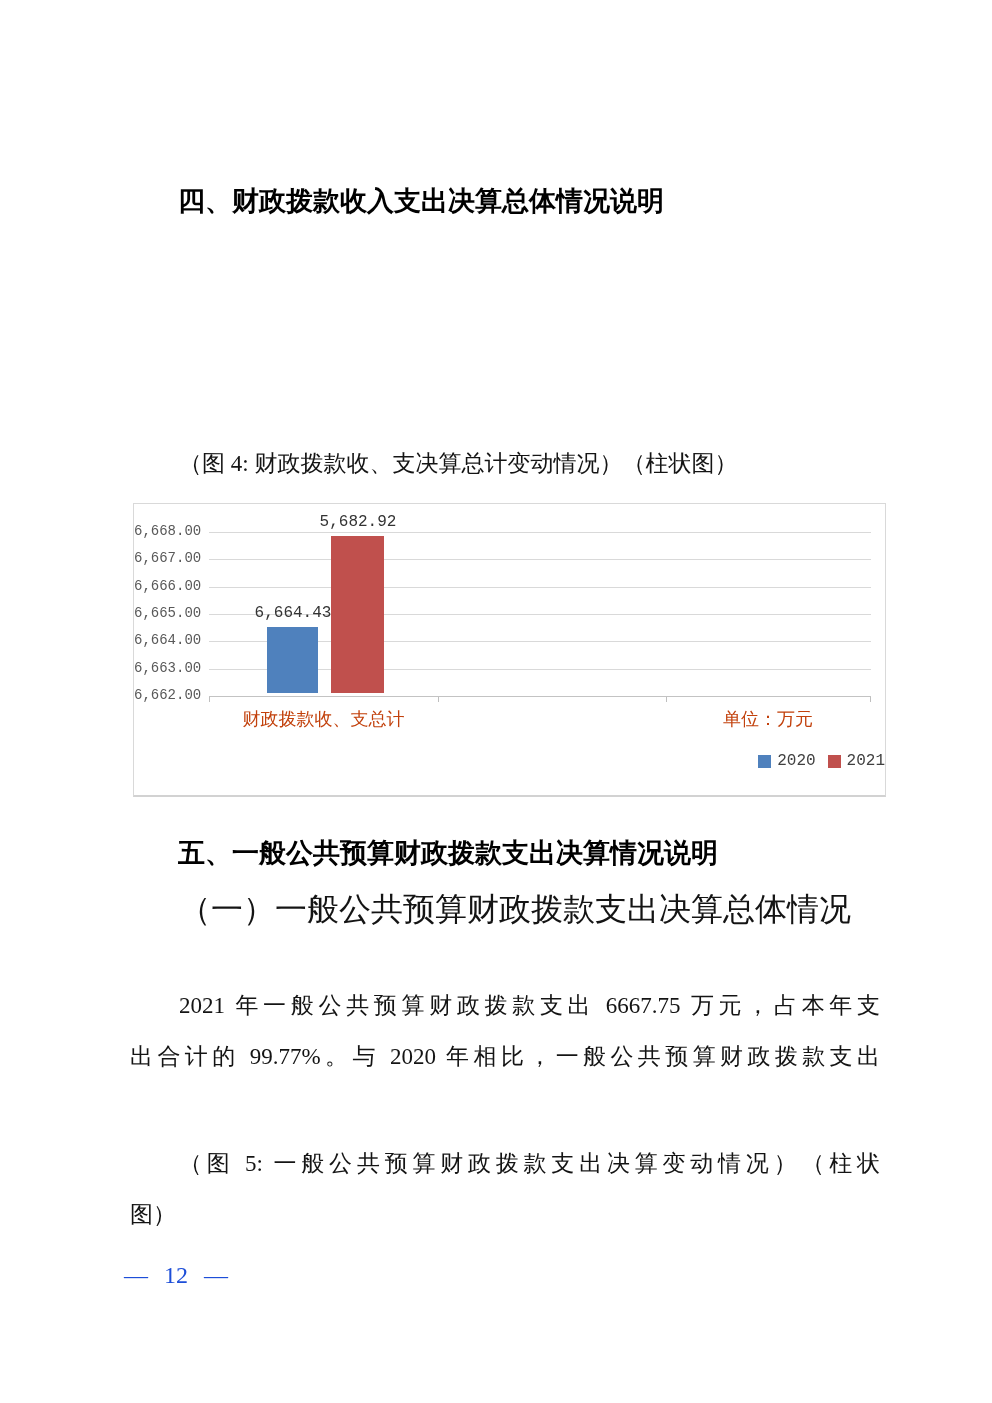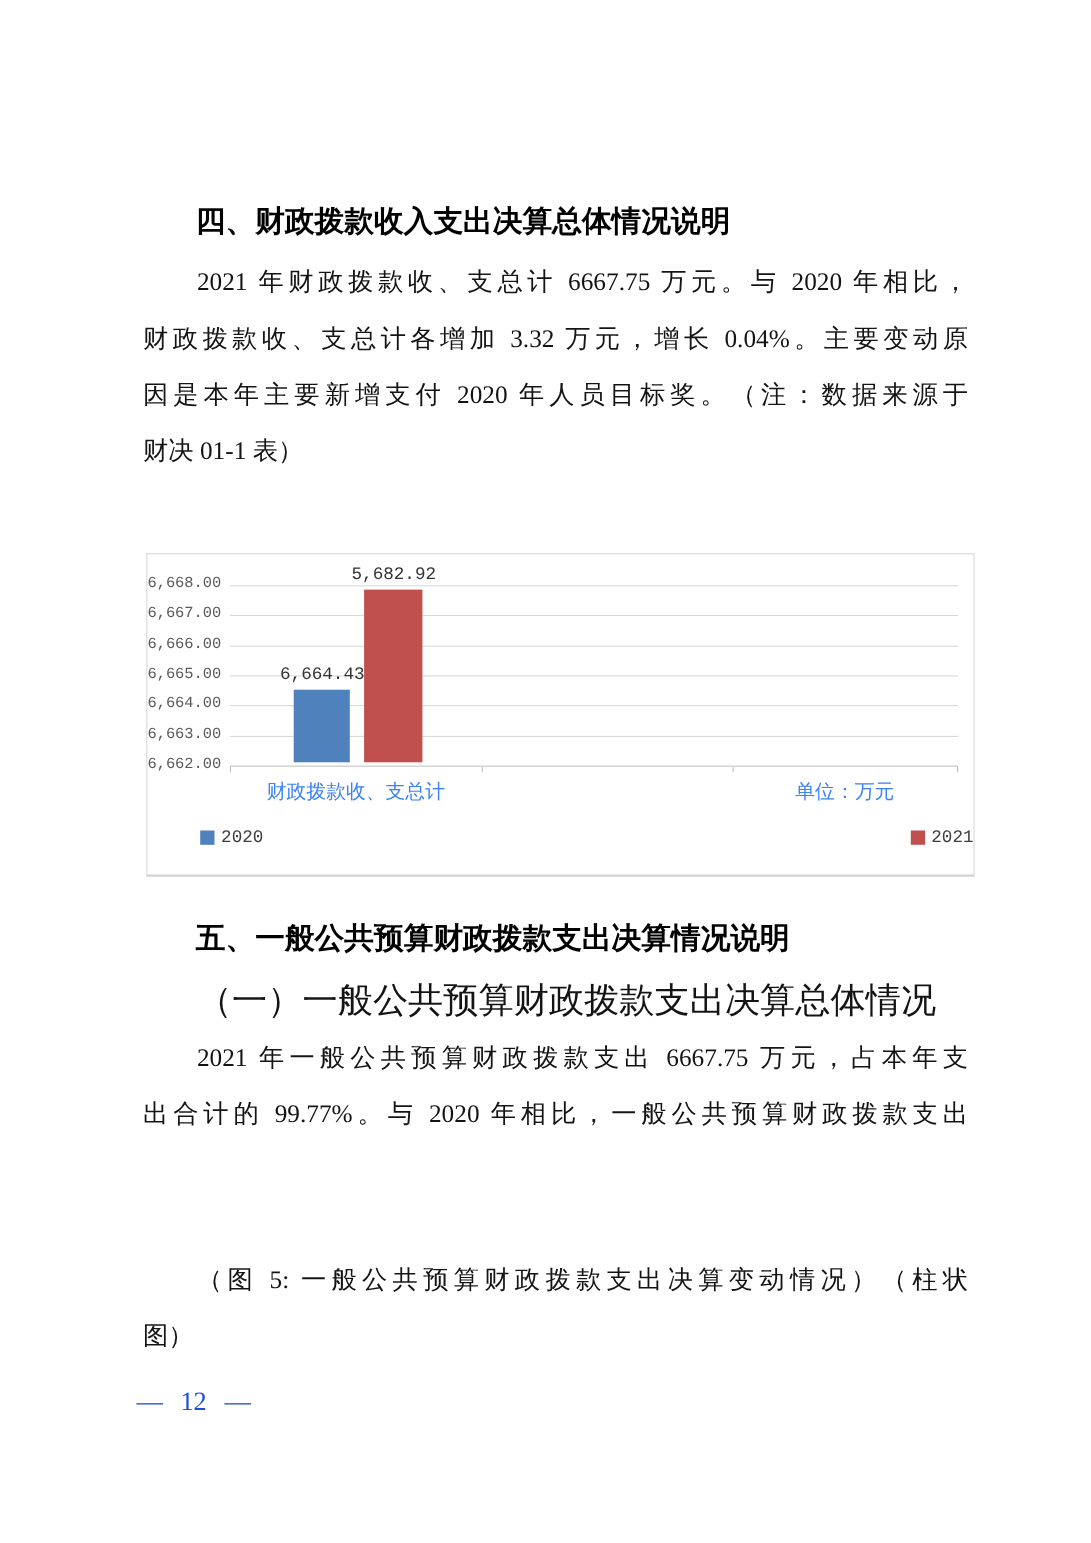--- a/index.html
+++ b/index.html
@@ -36,43 +36,40 @@
     font-size:14px; color:#595959; line-height:15px;
   }
   .tick { position:absolute; top:193px; width:1px; height:5px; background:#bfbfbf; }
   .bar { position:absolute; bottom:102px; }
   .dlabel {
     position:absolute; transform:translateX(-50%);
     font-size:16px; color:#333; white-space:nowrap;
   }
   .cat {
     position:absolute; top:203px; text-align:center;
-    font-size:18px; color:#3b82f6; white-space:nowrap;
+    font-size:18px; color:#c2410c; white-space:nowrap;
   }
   .legend {
     position:absolute; left:0; right:0; top:248px; margin-left:48px;
-    display:flex; justify-content:space-between; align-items:center; gap:28px;
+    display:flex; justify-content:flex-end; align-items:center; gap:12px;
   }
   .litem { display:flex; align-items:center; gap:6px; font-size:16px; color:#404040; }
   .swatch { display:inline-block; width:13px; height:13px; }
 </style>
 </head>
 <body>
 
 <div class="page">
 
   <div class="sec-heading" style="top:181px">四、财政拨款收入支出决算总体情况说明</div>
 
-  <div class="para" style="top:231px">
-    <div class="line fill indent">2021 年财政拨款收、支总计 6667.75 万元。与 2020 年相比，</div>
-    <div class="line fill">财政拨款收、支总计各增加 3.32 万元，增长 0.04%。主要变动原</div>
-    <div class="line fill">因是本年主要新增支付 2020 年人员目标奖。（注：数据来源于</div>
-    <div class="line">财决 01-1 表）</div>
+
+  <div class="para" style="top:438px">
+    <div class="line indent">（图 4: 财政拨款收、支决算总计变动情况）（柱状图）</div>
   </div>
-
 
   <div class="chart">
 
     <div class="grid" style="top:28px"></div>
     <div class="grid" style="top:55px"></div>
     <div class="grid" style="top:83px"></div>
     <div class="grid" style="top:110px"></div>
     <div class="grid" style="top:137px"></div>
     <div class="grid" style="top:165px"></div>
     <div class="axis-line"></div>
@@ -110,21 +107,21 @@
       </span>
     </div>
   </div>
 
   <div class="sec-heading" style="top:833px">五、一般公共预算财政拨款支出决算情况说明</div>
 
   <div class="para" style="top:884px">
     <div class="line kai" style="padding-left:49px">（一）一般公共预算财政拨款支出决算总体情况</div>
   </div>
 
-  <div class="para" style="top:936px">
+  <div class="para" style="top:980px">
     <div class="line fill indent">2021 年一般公共预算财政拨款支出 6667.75 万元，占本年支</div>
     <div class="line fill">出合计的 99.77%。与 2020 年相比，一般公共预算财政拨款支出</div>
   </div>
 
   <div class="para" style="top:1138px">
     <div class="line fill indent">（图 5: 一般公共预算财政拨款支出决算变动情况）（柱状</div>
     <div class="line">图）</div>
   </div>
 
   <div class="pageno">— 12 —</div>

